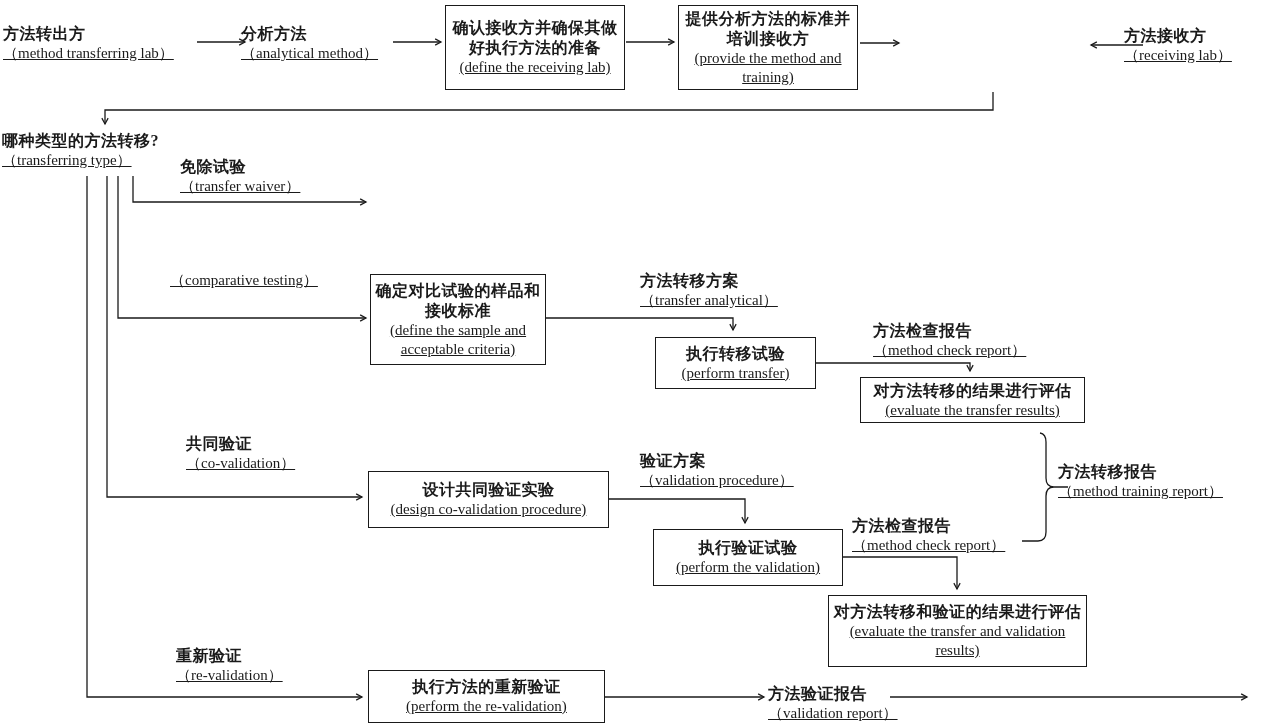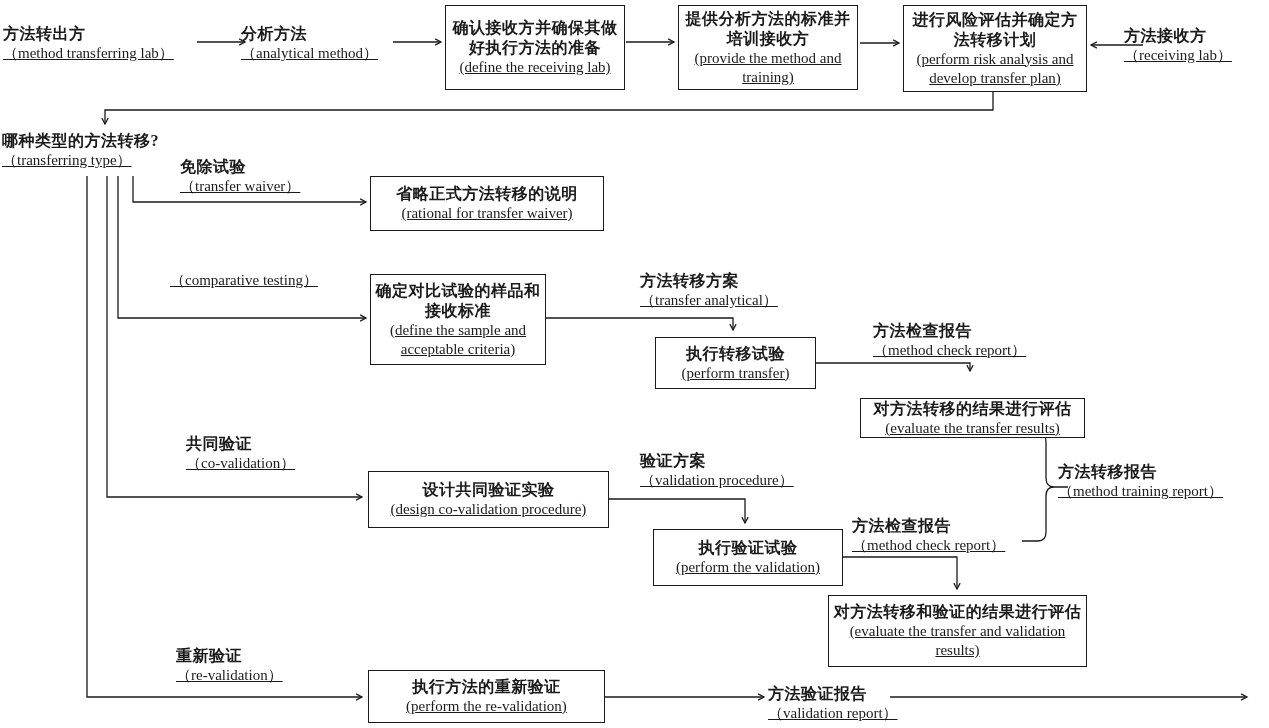--- a/index.html
+++ b/index.html
@@ -118,37 +118,29 @@
   </div>
 
   <div class="box" style="left:445px;top:5px;width:180px;height:85px">
     <span class="zh">确认接收方并确保其做好执行方法的准备</span>
     <span class="en">(define the receiving lab)</span>
   </div>
   <div class="box" style="left:678px;top:5px;width:180px;height:85px">
     <span class="zh">提供分析方法的标准并培训接收方</span>
     <span class="en">(provide the method and training)</span>
   </div>
-  <div class="box" style="left:903px;top:5px;width:184px;height:87px">
-    <span class="zh">进行风险评估并确定方法转移计划</span>
-    <span class="en">(perform risk analysis and develop transfer plan)</span>
-  </div>
-  <div class="box" style="left:370px;top:176px;width:234px;height:55px">
-    <span class="zh">省略正式方法转移的说明</span>
-    <span class="en">(rational for transfer waiver)</span>
-  </div>
   <div class="box" style="left:370px;top:274px;width:176px;height:91px">
     <span class="zh">确定对比试验的样品和接收标准</span>
     <span class="en">(define the sample and acceptable criteria)</span>
   </div>
   <div class="box" style="left:655px;top:337px;width:161px;height:52px">
     <span class="zh">执行转移试验</span>
     <span class="en">(perform transfer)</span>
   </div>
-  <div class="box" style="left:860px;top:398px;width:225px;height:40px">
+  <div class="box" style="left:860px;top:377px;width:225px;height:46px">
     <span class="zh">对方法转移的结果进行评估</span>
     <span class="en">(evaluate the transfer results)</span>
   </div>
   <div class="box" style="left:368px;top:471px;width:241px;height:57px">
     <span class="zh">设计共同验证实验</span>
     <span class="en">(design co-validation procedure)</span>
   </div>
   <div class="box" style="left:653px;top:529px;width:190px;height:57px">
     <span class="zh">执行验证试验</span>
     <span class="en">(perform the validation)</span>

